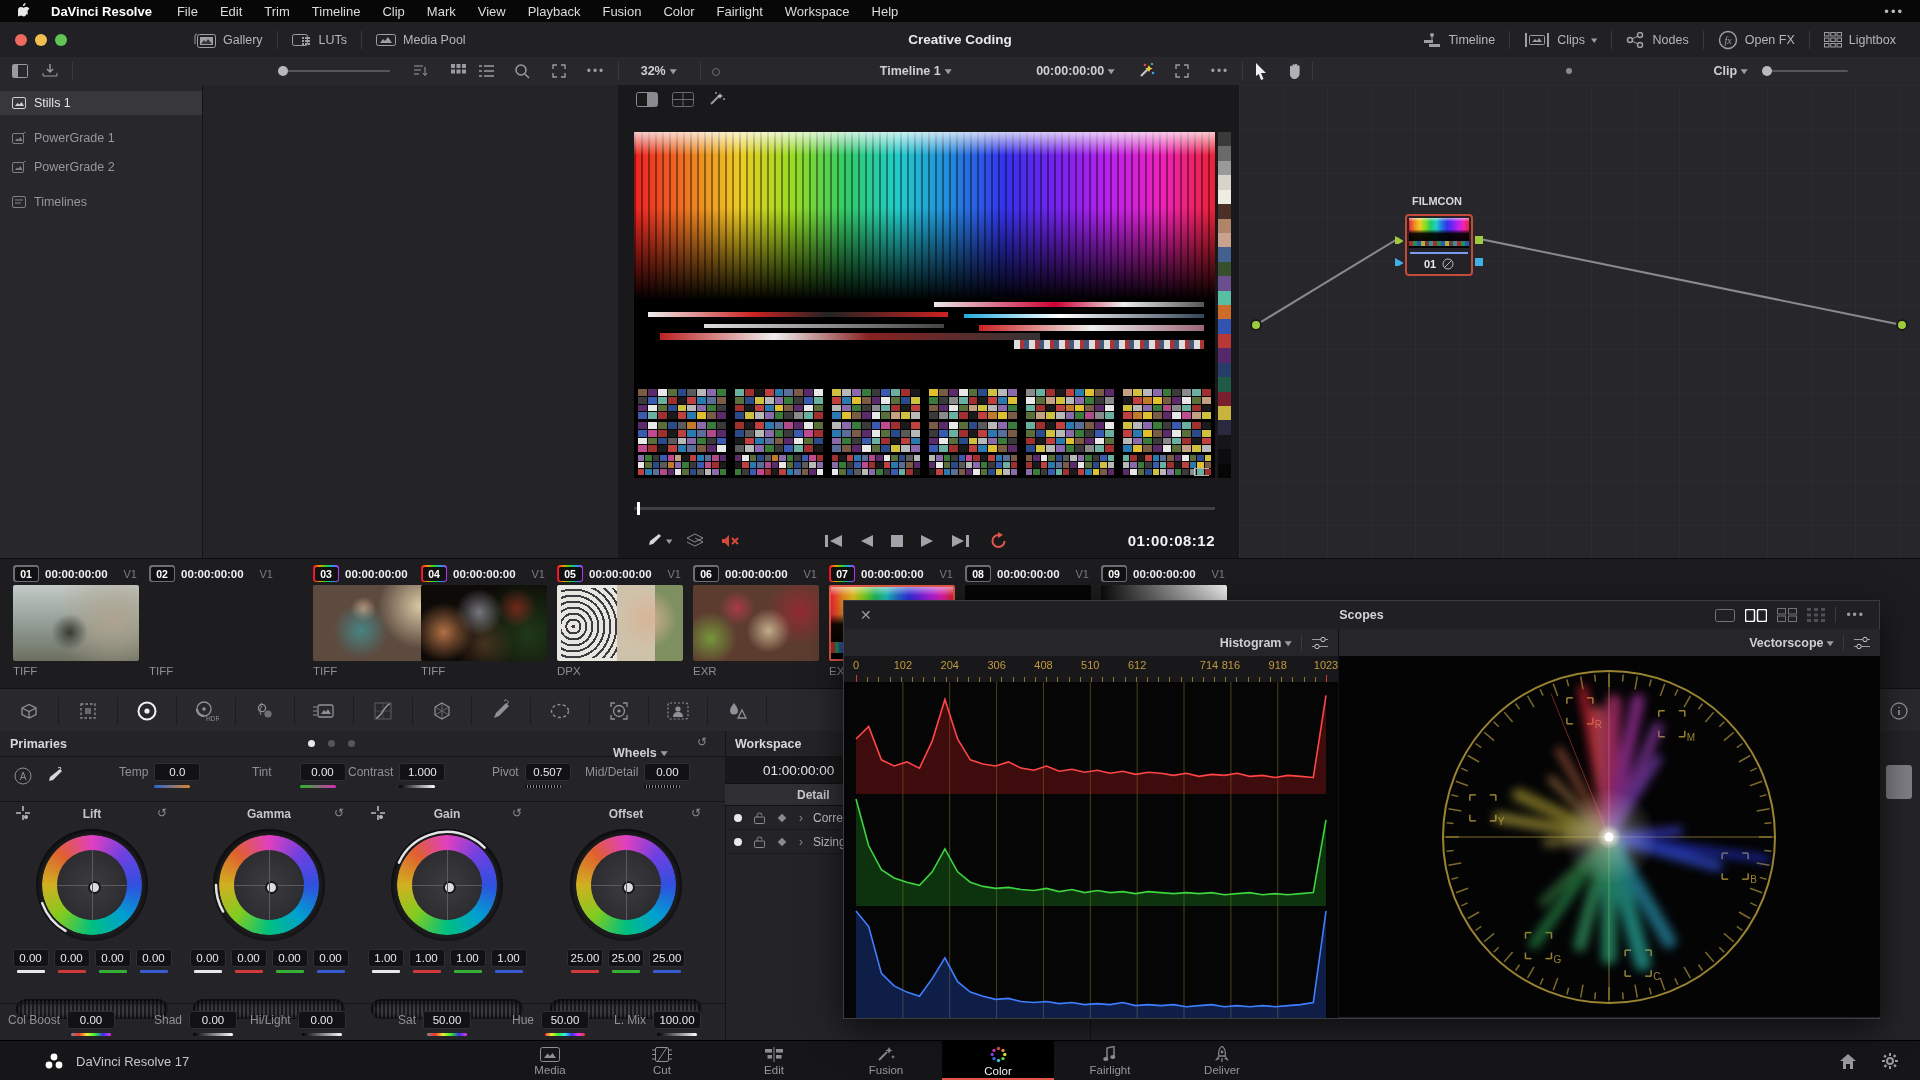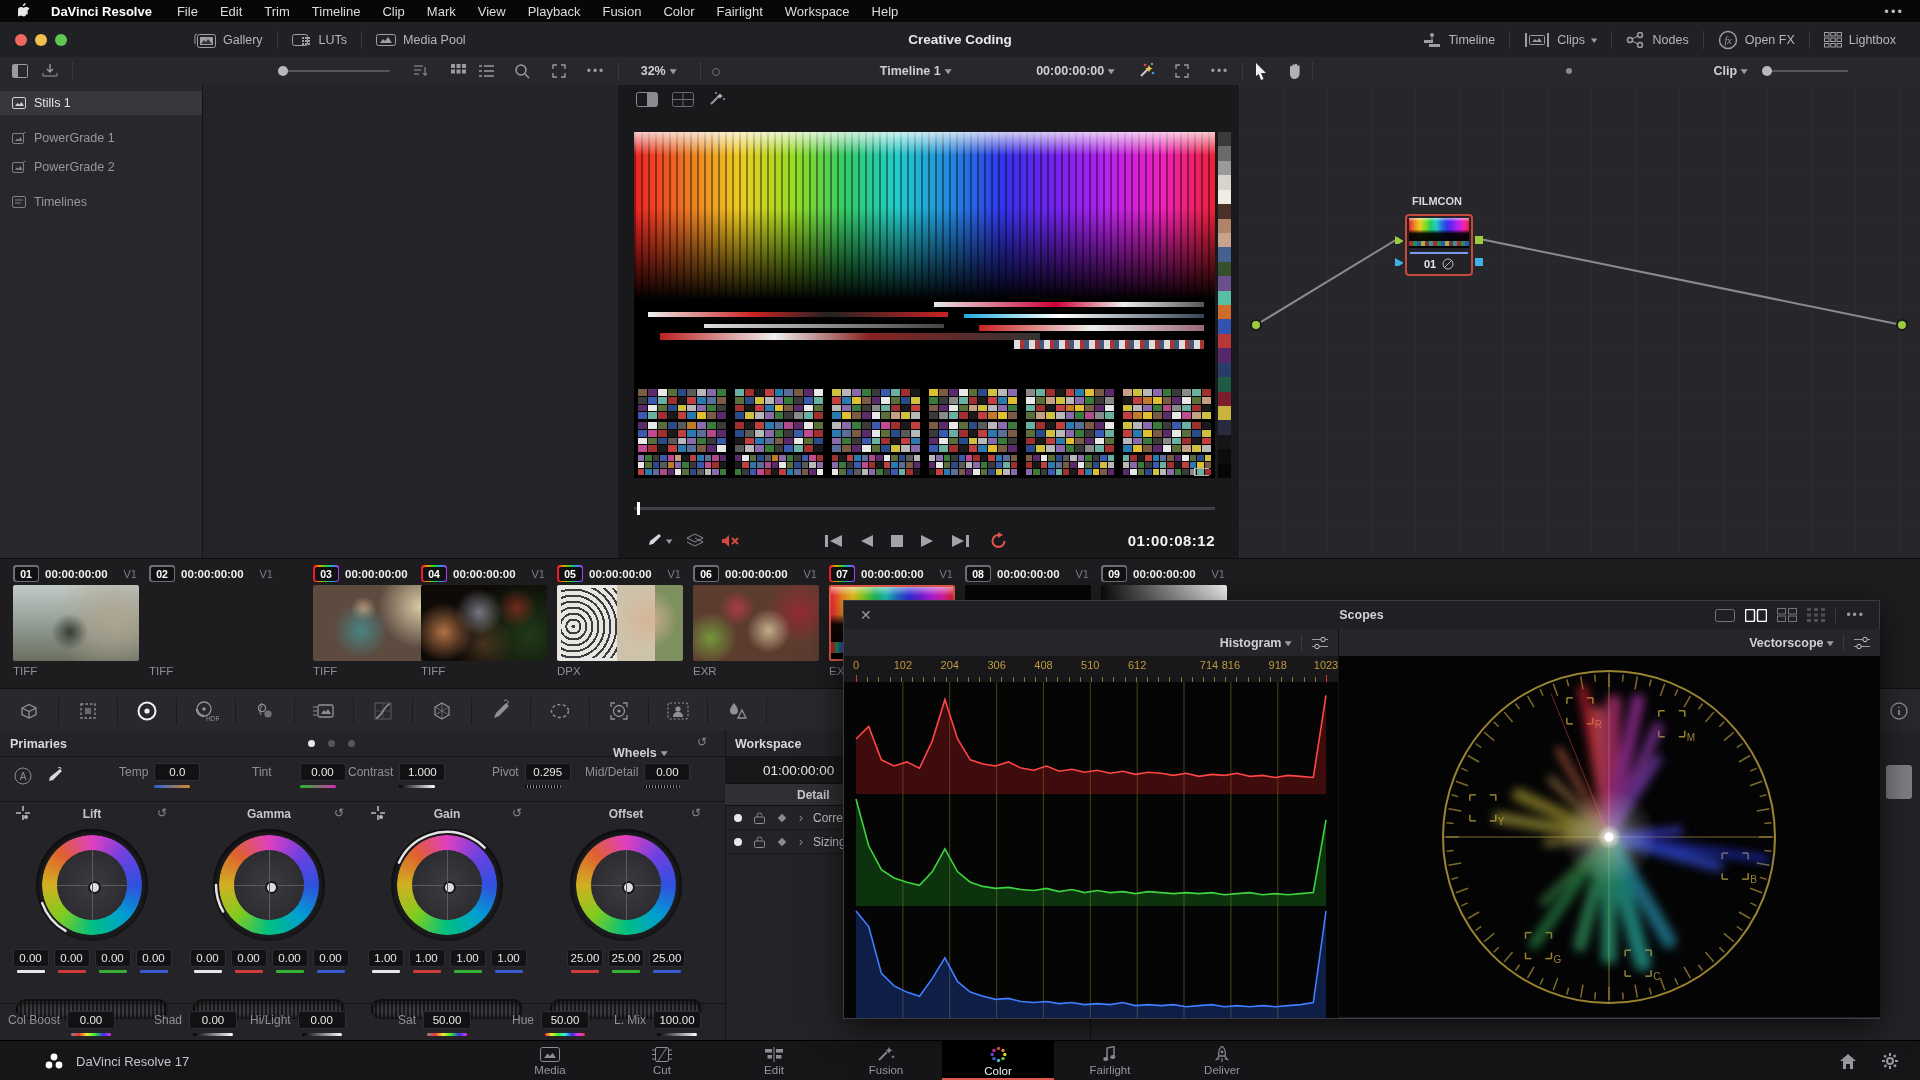--- a/index.html
+++ b/index.html
@@ -1557,21 +1557,21 @@
           <div class="fld" style="left: 252px; gap: 28px;">
             <span class="lb">Tint</span>
             <span style="position:relative;"><span class="valbox" style="display:inline-block;width:44px;">0.00</span><span class="grad g-tint" style="position:absolute;left:4px;top:22px;width:36px;height:3px;border-radius:2px;"></span></span>
           </div>
           <div class="fld" style="left: 348px;">
             <span class="lb">Contrast</span>
             <span style="position:relative;"><span class="valbox" style="display:inline-block;width:44px;">1.000</span><span class="grad g-bw" style="position:absolute;left:4px;top:22px;width:36px;height:3px;border-radius:2px;"></span></span>
           </div>
           <div class="fld" style="left: 492px;">
             <span class="lb">Pivot</span>
-            <span style="position:relative;"><span class="valbox" style="display:inline-block;width:44px;">0.295</span><span class="grad g-ticks" style="position:absolute;left:4px;top:22px;width:36px;height:3px;border-radius:2px;"></span></span>
+            <span style="position:relative;"><span class="valbox" style="display:inline-block;width:44px;">0.507</span><span class="grad g-ticks" style="position:absolute;left:4px;top:22px;width:36px;height:3px;border-radius:2px;"></span></span>
           </div>
           <div class="fld" style="left: 585px;">
             <span class="lb">Mid/Detail</span>
             <span style="position:relative;"><span class="valbox" style="display:inline-block;width:44px;">0.00</span><span class="grad g-ticks" style="position:absolute;left:4px;top:22px;width:36px;height:3px;border-radius:2px;"></span></span>
           </div>
         </div>
       <div id="wheels">
           <div class="wheelcol" style="left: 3px;">
             <div class="wheelhdr">
               <span class="xh ic">

